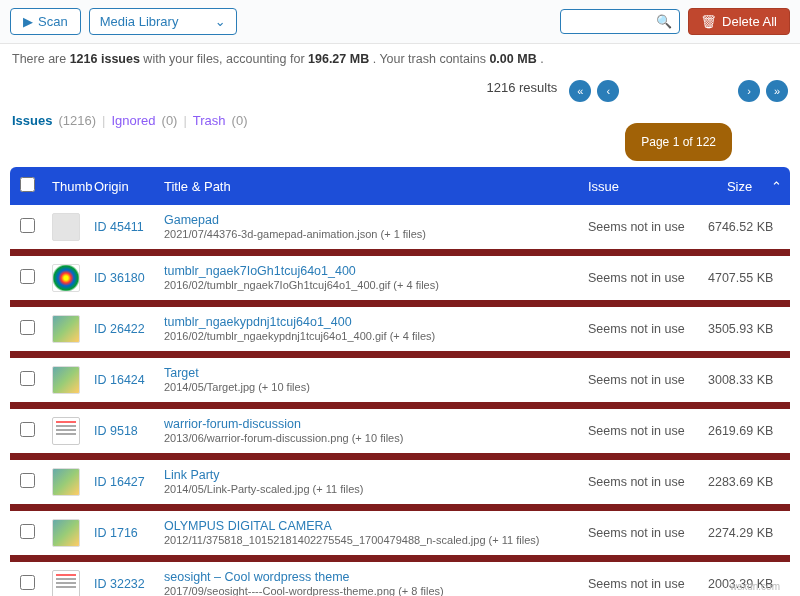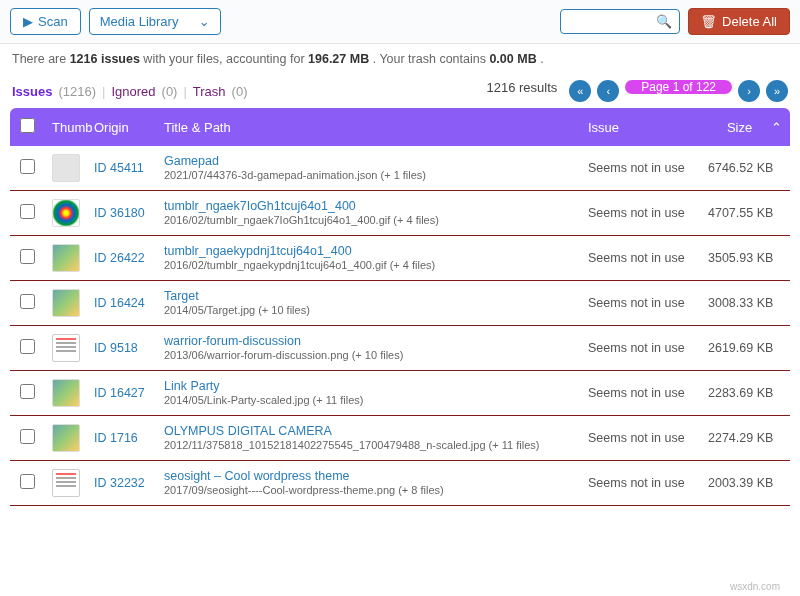--- a/index.html
+++ b/index.html
@@ -37,21 +37,21 @@
   }
   .select-wrap {
     display: flex;
     align-items: flex-start;
     justify-content: space-between;
     border: 1px solid #2a7db8;
     border-radius: 4px;
     padding: 5px 10px;
     background: #fff;
     color: #2a7db8;
-    width: 132px;
+    width: 148px;
     cursor: pointer;
   }
   .search-wrap {
     display: flex;
     align-items: center;
     border: 1px solid #2a7db8;
     border-radius: 4px;
     background: #fff;
     width: 120px;
     padding: 4px 6px;
@@ -67,64 +67,65 @@
   .spacer { flex: 1; }
   .summary { padding: 8px 12px; color: #666; font-size: 12.5px; }
   .summary b { color: #333; }
   .tabs-row {
     display: flex;
     align-items: center;
     padding: 6px 12px;
     gap: 6px;
     font-size: 13px;
   }
-  .tabs-row .tab { color: #6d28d9; font-weight: 600; }
+  .tabs-row .tab { color: #0369a1; font-weight: 600; }
   .tabs-row .muted { color: #999; }
   .tabs-row .sep { color: #ccc; }
-  .tabs-row .link { color: #701a75; cursor: pointer; }
+  .tabs-row .link { color: #8b5cf6; cursor: pointer; }
   .pager {
     display: flex;
     align-items: flex-start;
     gap: 6px;
   }
   .results-count { color: #444; margin-right: 6px; }
   .page-btn {
     width: 22px; height: 22px;
     border-radius: 11px;
     background: #2a7db8;
     color: #fff;
     display: inline-flex;
     align-items: center;
     justify-content: center;
     font-size: 11px;
     cursor: pointer;
     border: none;
   }
   .page-label {
-    background: #d946ef;
+    background: #a16207;
     color: #fff;
     border-radius: 12px;
-    padding: 0 16px;
+    padding: 12px 16px;
     font-size: 12px;
+    margin-top: 43px;
   }
   table { width: 100%; border-collapse: collapse; table-layout: fixed; }
   thead th {
-    background: #8b5cf6;
+    background: #1d4ed8;
     color: #fff;
     text-align: left;
     padding: 10px 8px;
     font-weight: 500;
     font-size: 13px;
     margin-top: 33px;
   }
   thead tr:first-child th:first-child { border-top-left-radius: 6px; }
   thead tr:first-child th:last-child  { border-top-right-radius: 6px; text-align: center; }
   tbody td {
     padding: 8px 8px;
-    border-bottom: 1px solid #7f1d1d;
+    border-bottom: 7px solid #7f1d1d;
     vertical-align: middle;
     font-size: 12.5px;
     color: #555;
   }
   .col-check { width: 34px; text-align: center; }
   .col-thumb { width: 42px; }
   .col-origin{ width: 70px; }
   .col-issue { width: 120px; }
   .col-size  { width: 90px; text-align: left; }
   .thumb-box {

